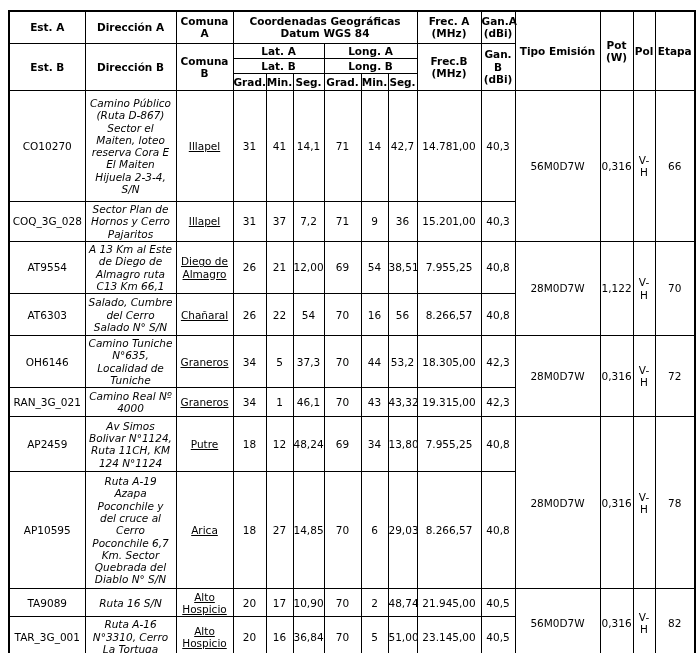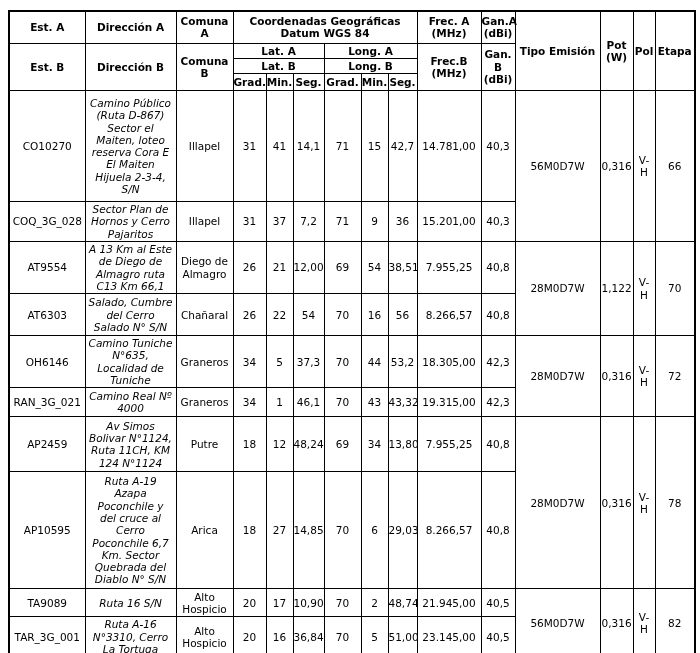--- a/index.html
+++ b/index.html
@@ -30,21 +30,21 @@
     font-weight: bold;
     white-space: pre-line;
     padding: 1px 0;
   }
   tr.hr1 { height: 32px; }
   tr.hr2 { height: 13px; }
   tr.hr3 { height: 13px; }
   tr.hr4 { height: 17px; }
   td.c-est  { white-space: nowrap; padding: 1px 0; text-align: center; }
   td.c-dir  { padding: 1px 3px; font-style: italic; }
-  td.c-com  { padding: 1px 2px; }
+  td.c-com  { padding: 1px 2px; text-decoration: underline; }
   td.c-num  { white-space: nowrap; padding: 1px 0; }
   td.c-tipo { white-space: nowrap; padding: 1px 11px; }
   td.c-pol  { padding: 1px 0; }
 </style>
 </head>
 <body>
 
 <div class="page">
   <table class="links">
     <colgroup>
@@ -110,21 +110,21 @@
     </thead>
     <tbody>
         <tr style="height: 111px;">
           <td class="c-est">CO10270</td>
           <td class="c-dir">Camino Público (Ruta D-867) Sector el Maiten, loteo reserva Cora E El Maiten Hijuela 2-3-4, S/N</td>
           <td class="c-com">Illapel</td>
           <td class="c-num">31</td>
           <td class="c-num">41</td>
           <td class="c-num">14,1</td>
           <td class="c-num">71</td>
-          <td class="c-num">15</td>
+          <td class="c-num">14</td>
           <td class="c-num">42,7</td>
           <td class="c-num">14.781,00</td>
           <td class="c-num">40,3</td>
           <td rowspan="2" class="c-tipo">56M0D7W</td>
           <td rowspan="2" class="c-num">0,316</td>
           <td rowspan="2" class="c-pol">V-<br>H</td>
           <td rowspan="2" class="c-num">66</td>
         </tr>
         <tr style="height: 34px;">
           <td class="c-est">COQ_3G_028</td>

